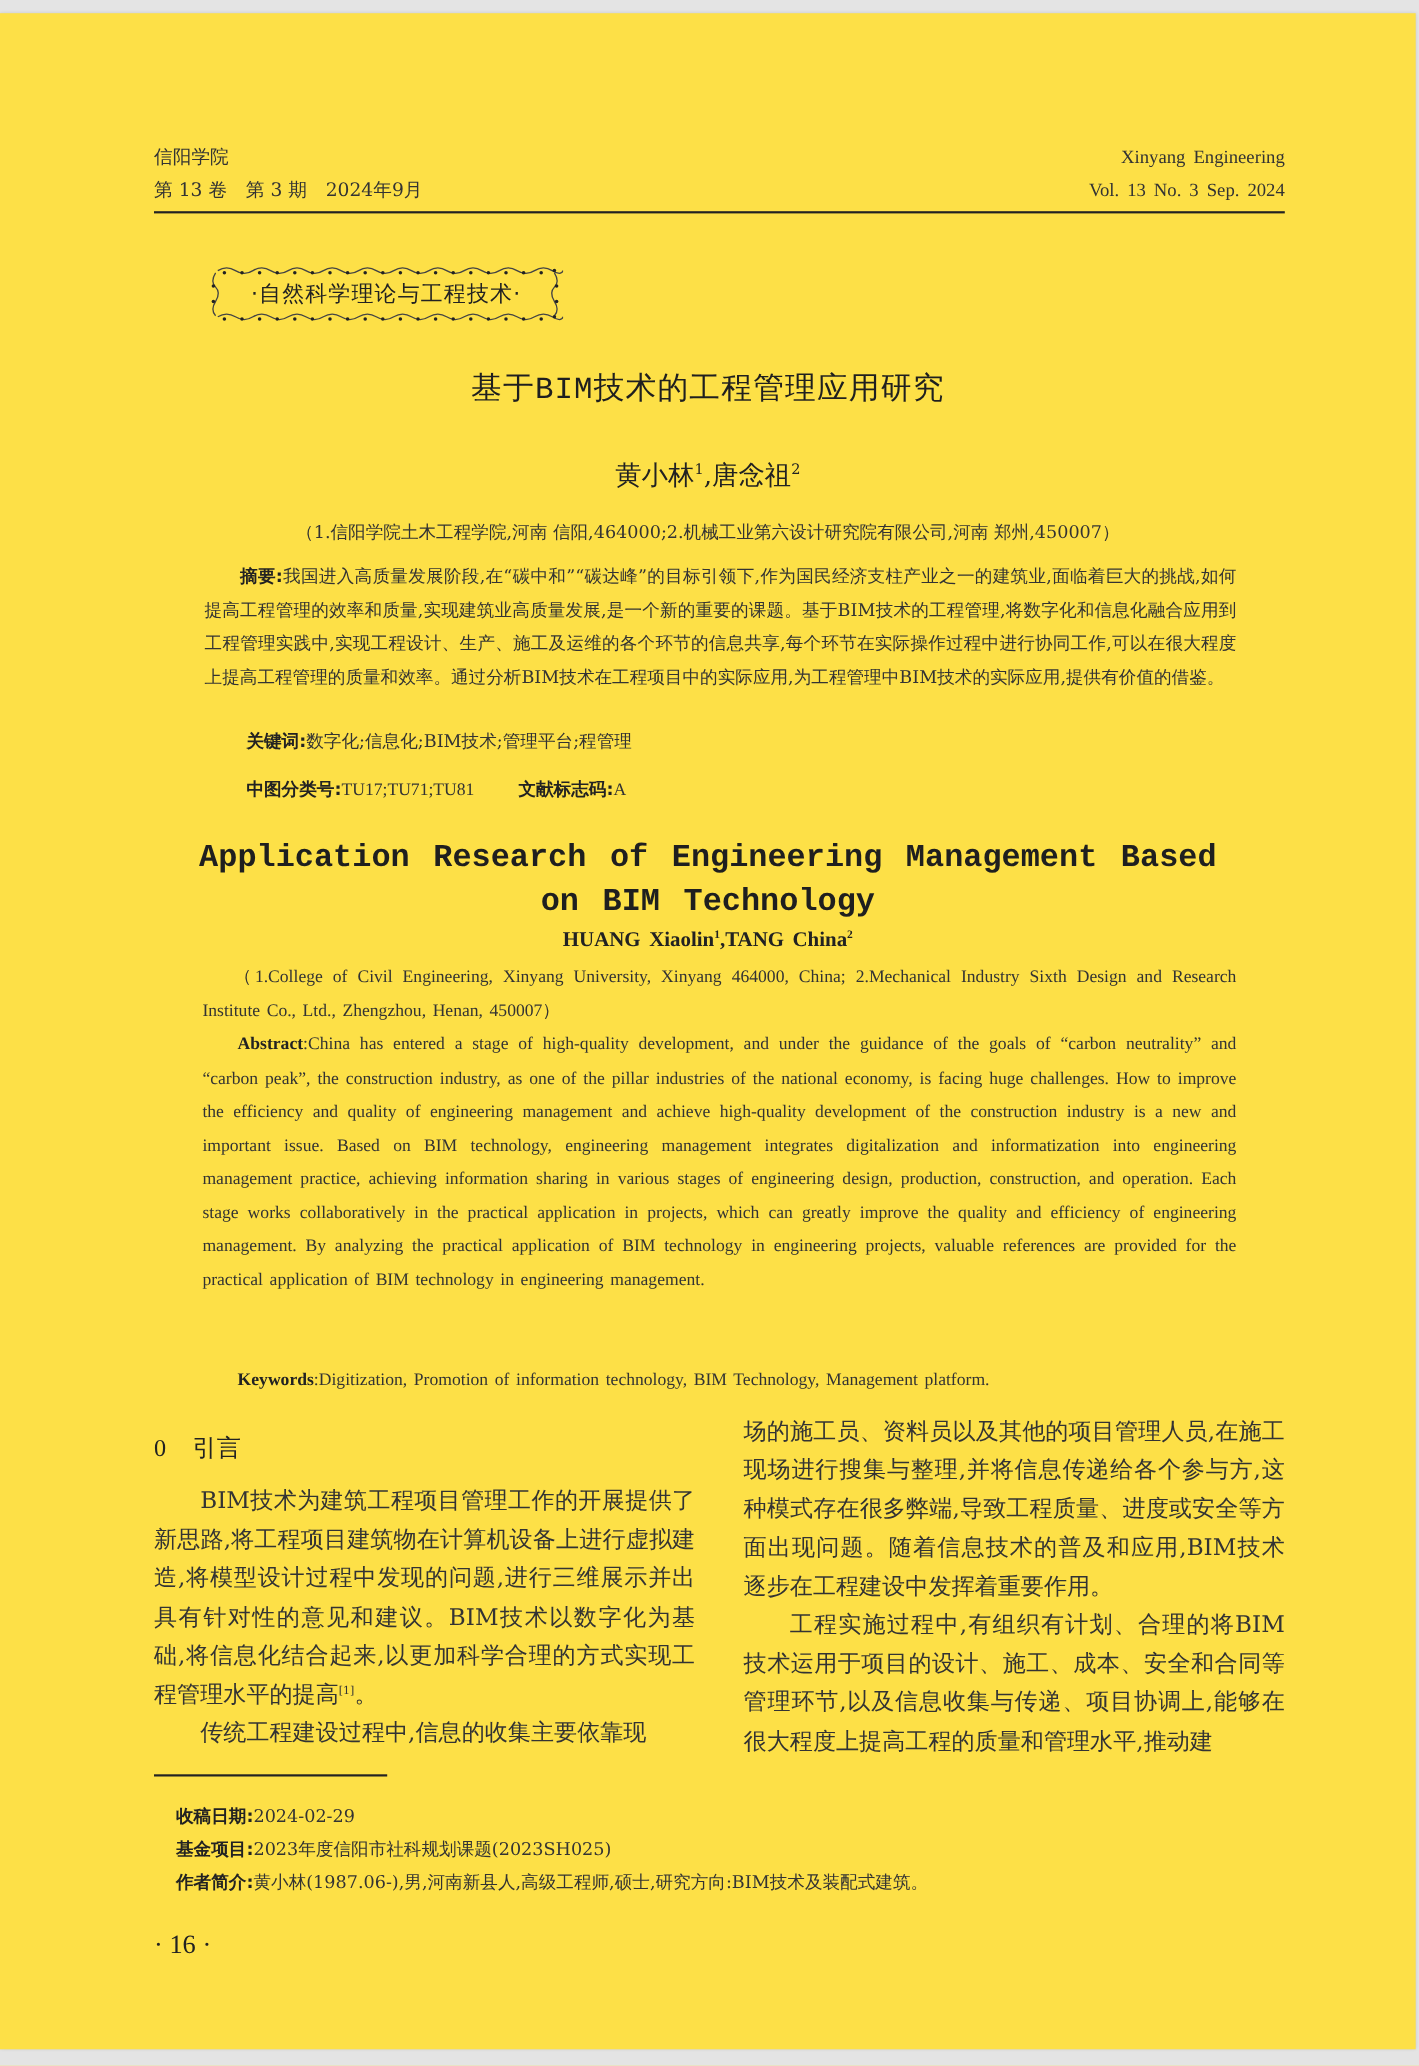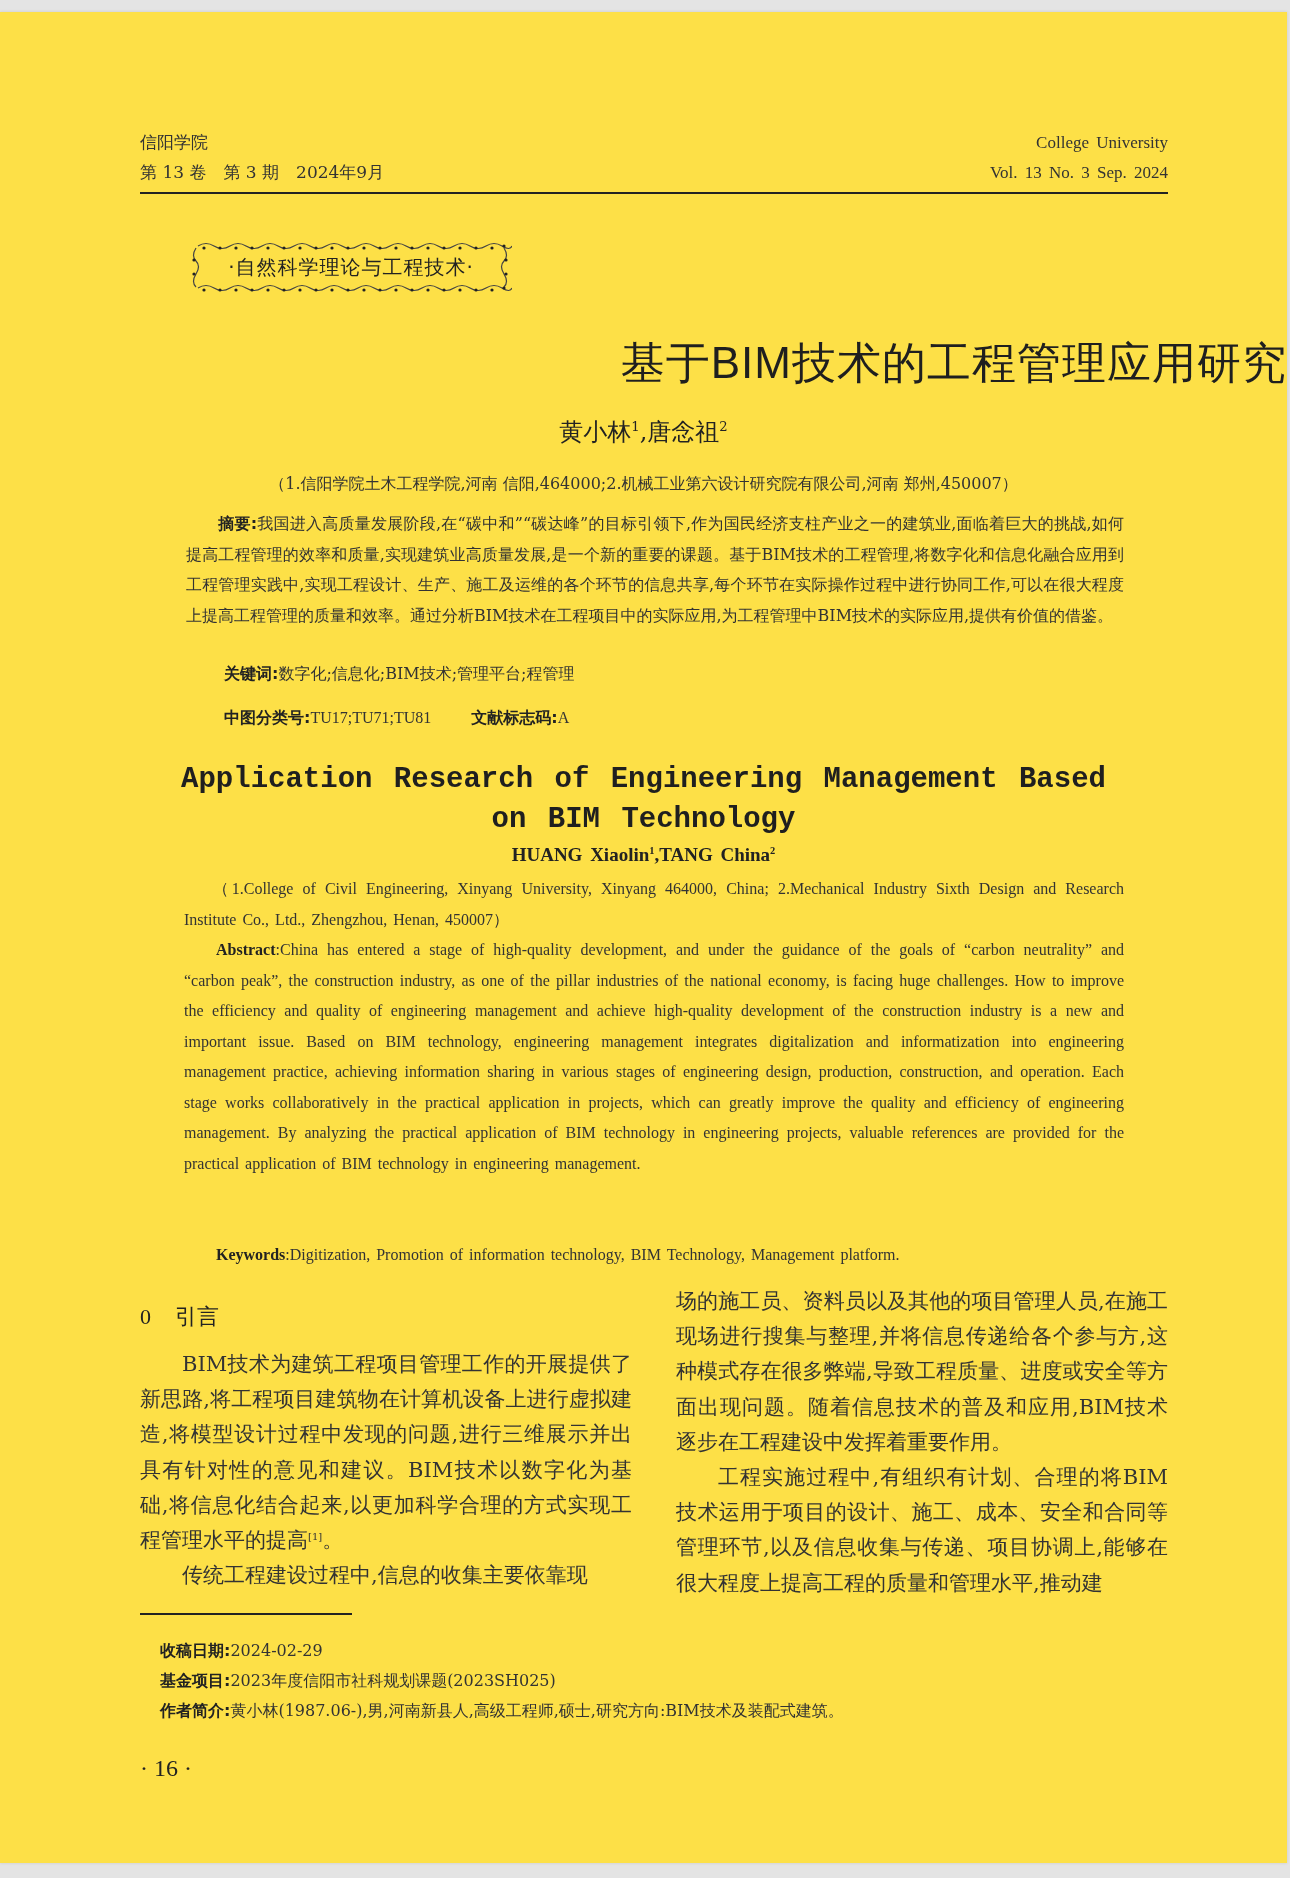--- a/index.html
+++ b/index.html
@@ -20,22 +20,22 @@
   .banner {
     position: absolute; left: 190px; top: 228px; width: 322px; height: 54px;
   }
   .banner svg { position: absolute; left: 0; top: 0; }
   .banner-text {
     position: absolute; left: 0; right: 0; top: 14px; text-align: center;
     font-family: "DejaVu Sans", sans-serif; font-size: 20px; color: #222;
     letter-spacing: 1px;
   }
   .title-cn {
-    position: absolute; left: 0; right: 0; top: 322px; text-align: right;
-    font-family: Liberation Sans, sans-serif; font-size: 44px; color: #1f1f1f; letter-spacing: 1px;
+    position: absolute; left: 0; right: 0; top: 322px; text-align: center;
+    font-family: Liberation Mono, monospace; font-size: 28px; color: #1f1f1f; letter-spacing: 1px;
   }
   .authors-cn {
     position: absolute; left: 0; right: 0; top: 404px; text-align: center;
     font-size: 24px; color: #222;
   }
   sup { font-size: 0.55em; vertical-align: 0.7em; line-height: 0; }
   .aff-cn {
     position: absolute; left: 0; right: 0; top: 462px; text-align: center; font-size: 16px; color: #333;
   }
   .abs-block {
@@ -72,21 +72,21 @@
   .foot { position: absolute; left: 160px; font-size: 16px; color: #333; white-space: nowrap; }
   .pageno { position: absolute; left: 140px; top: 1743px; font-family: "Liberation Serif", serif; font-size: 24px; color: #222; }
 </style>
 </head>
 <body>
 
 <div class="page">
 
   <div class="abs hdr" style="left:140px; top:119px;">信阳学院</div>
   <div class="abs hdr" style="left:140px; top:149px;">第 13 卷　第 3 期　2024年9月</div>
-  <div class="abs hdr" style="right:119px; top:121px; font-family:'Liberation Serif',serif; word-spacing:3px;">College University</div>
+  <div class="abs hdr" style="right:119px; top:121px; font-family:'Liberation Serif',serif; word-spacing:3px;">Xinyang Engineering</div>
   <div class="abs hdr" style="right:119px; top:151px; font-family:'Liberation Serif',serif; word-spacing:3px;">Vol. 13 No. 3 Sep. 2024</div>
   <div class="rule" style="left:140px; top:180px; width:1028px; height:2px;"></div>
 
   <div class="banner">
     <svg width="322" height="54" viewBox="0 0 322 54">
       <path d="M8 6 q8 -5 16 0 t16 0 t16 0 t16 0 t16 0 t16 0 t16 0 t16 0 t16 0 t16 0 t16 0 t16 0 t16 0 t16 0 t16 0 t16 0 t16 0 t16 0 t16 0 t10 0" fill="none" stroke="#444" stroke-width="1.2"></path>
       <path d="M8 48 q8 -5 16 0 t16 0 t16 0 t16 0 t16 0 t16 0 t16 0 t16 0 t16 0 t16 0 t16 0 t16 0 t16 0 t16 0 t16 0 t16 0 t16 0 t16 0 t16 0 t10 0" fill="none" stroke="#444" stroke-width="1.2"></path>
       <path d="M6 8 q-5 8 0 13 t0 13 t0 13" fill="none" stroke="#444" stroke-width="1.2"></path>
       <path d="M314 8 q5 8 0 13 t0 13 t0 13" fill="none" stroke="#444" stroke-width="1.2"></path>
       <g fill="#222">

